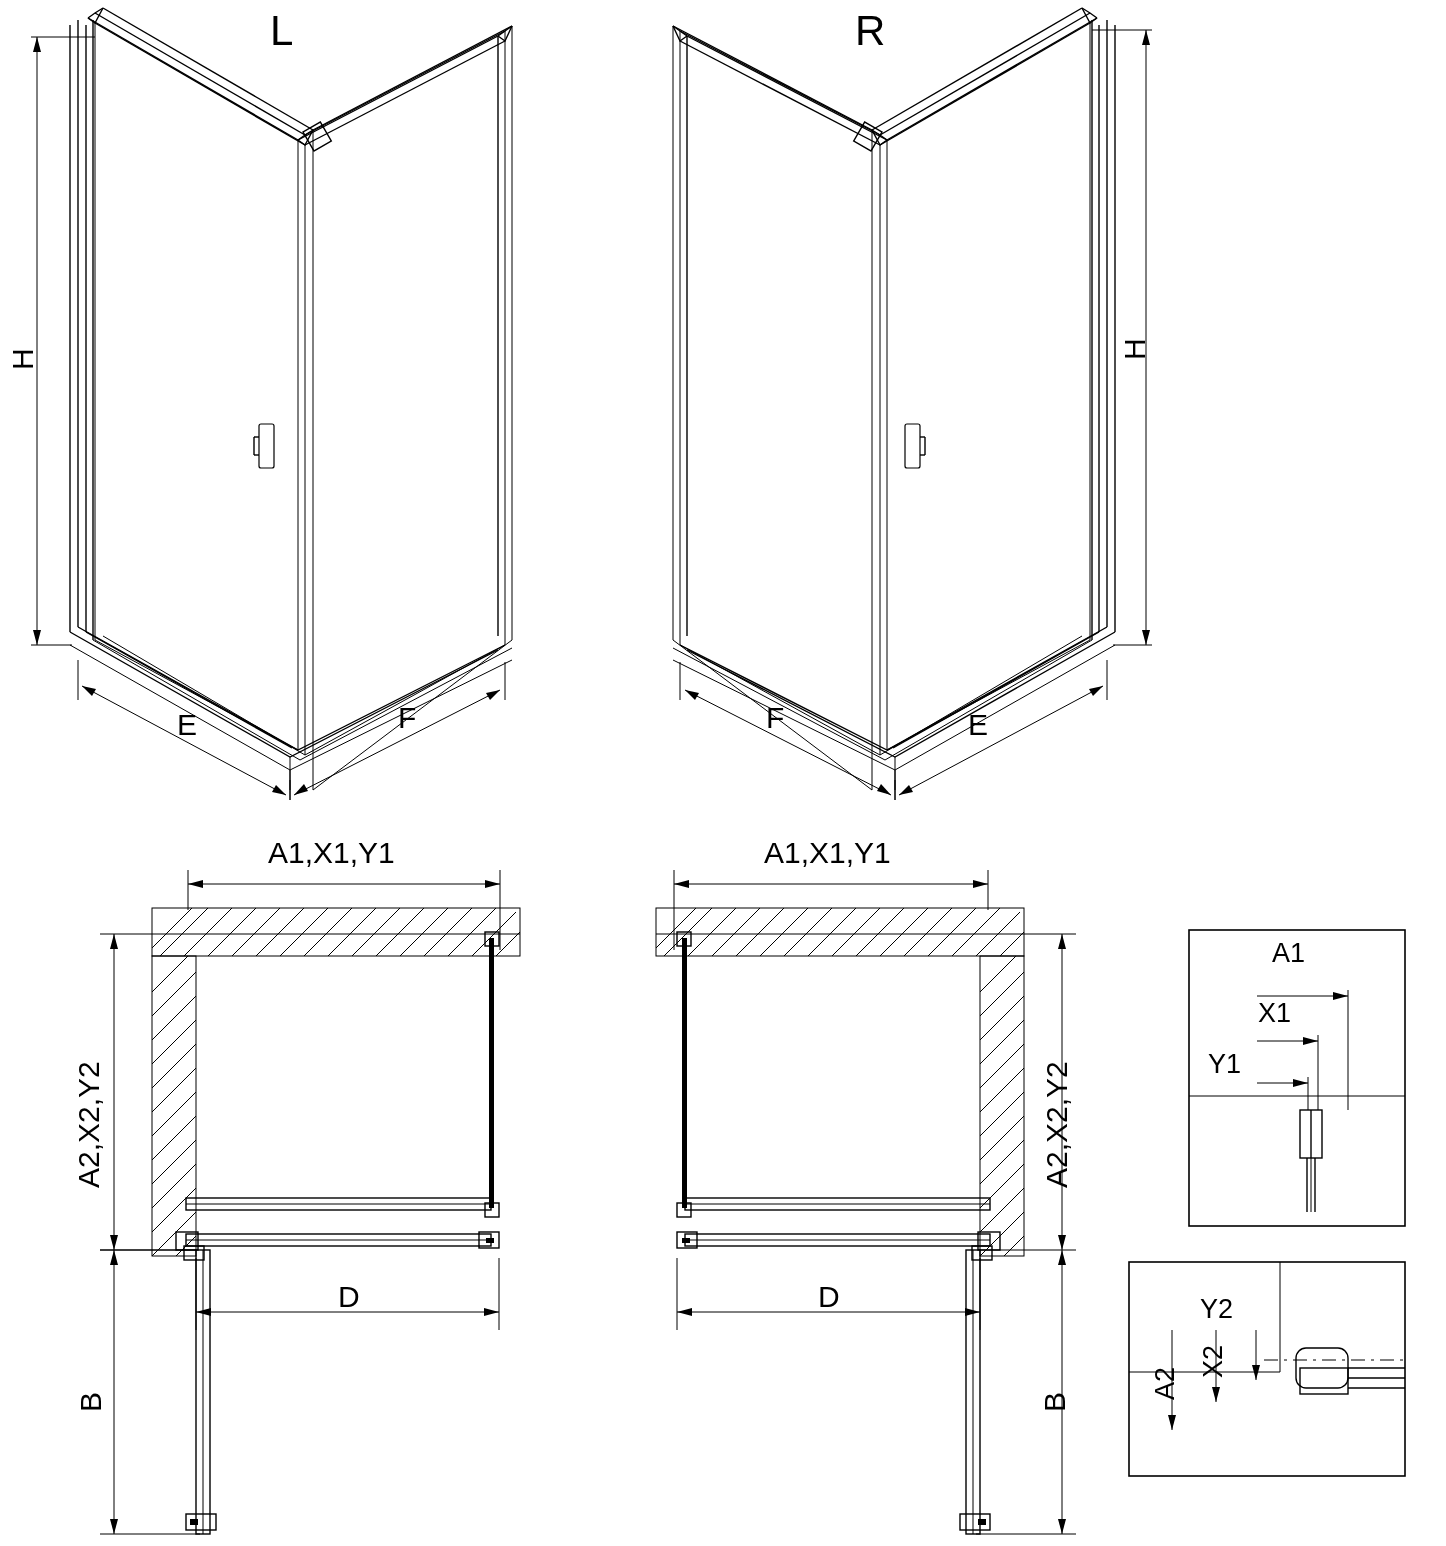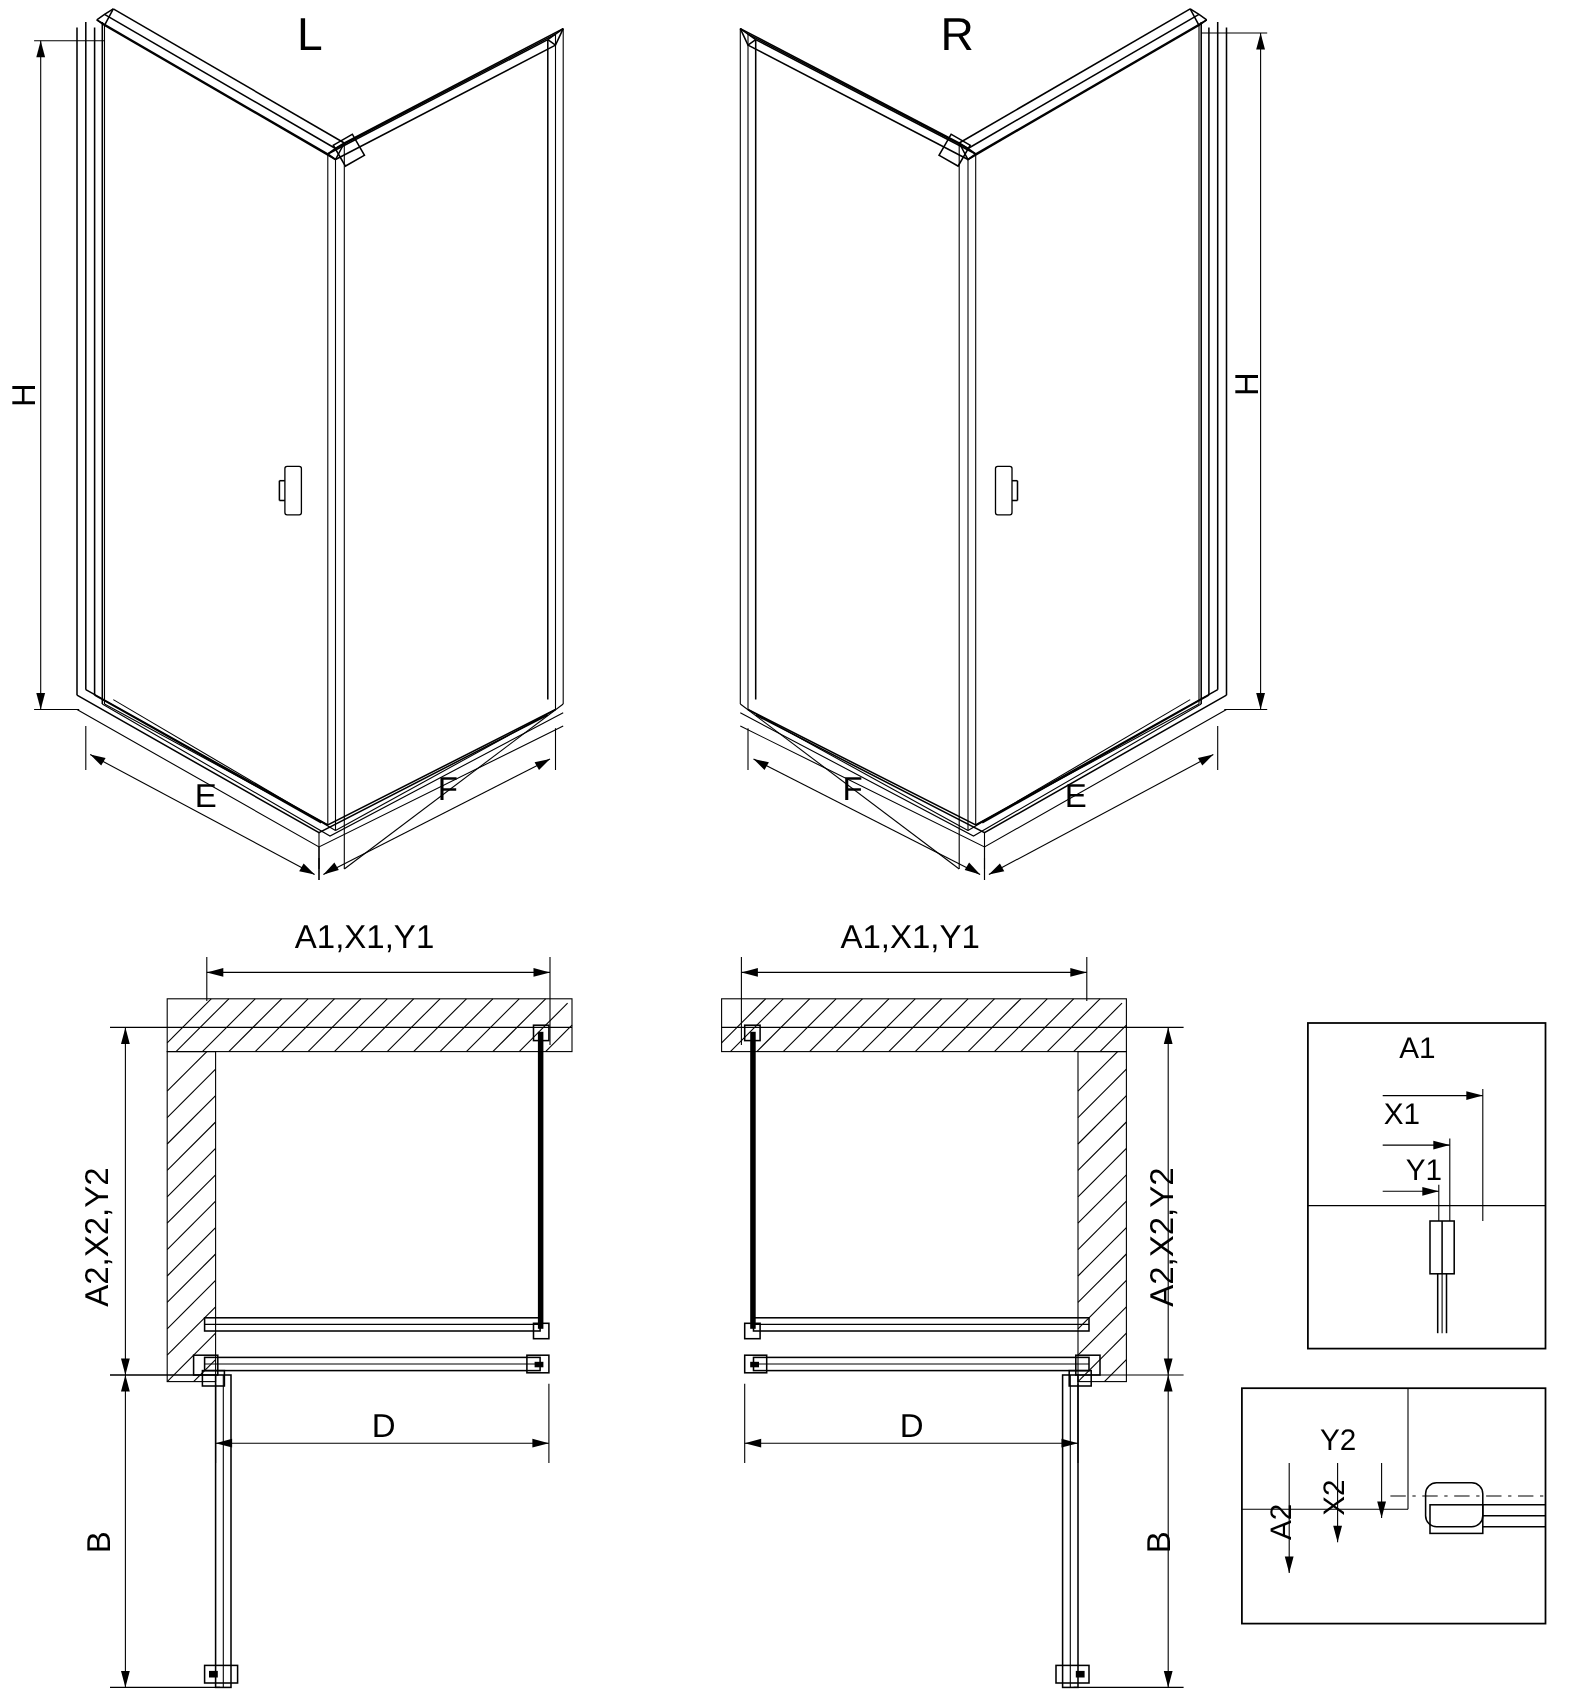--- a/index.html
+++ b/index.html
@@ -460,19 +460,19 @@
   <div class="lbl lbl-dim-big rot90" style="left:1042px; top:1188px;">A2,X2,Y2</div>
 
   <div class="lbl lbl-dim-big" style="left:338px; top:1282px;">D</div>
   <div class="lbl lbl-dim-big" style="left:818px; top:1282px;">D</div>
 
   <div class="lbl lbl-dim-big rot90" style="left:76px; top:1412px;">B</div>
   <div class="lbl lbl-dim-big rot90" style="left:1040px; top:1412px;">B</div>
 
   <div class="lbl lbl-dim" style="left:1272px; top:940px;">A1</div>
   <div class="lbl lbl-dim" style="left:1258px; top:956px;margin-top:44px;">X1</div>
-  <div class="lbl lbl-dim" style="left:1278px; top:1051px;">Y1</div>
+  <div class="lbl lbl-dim" style="left:1208px; top:1051px;">Y1</div>
 
   <div class="lbl lbl-dim rot90" style="left:1152px; top:1400px;">A2</div>
   <div class="lbl lbl-dim rot90" style="left:1200px; top:1378px;">X2</div>
   <div class="lbl lbl-dim" style="left:1200px; top:1296px;">Y2</div>
 
 </div>
 
 </body></html>

